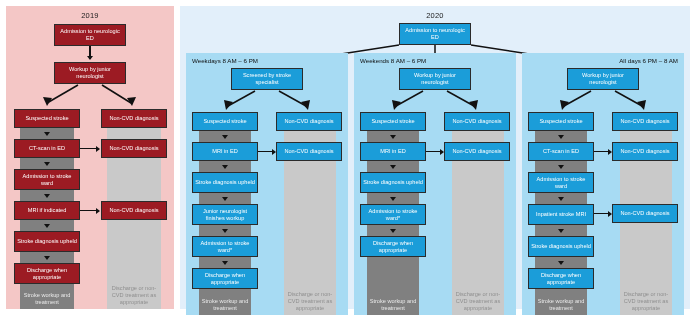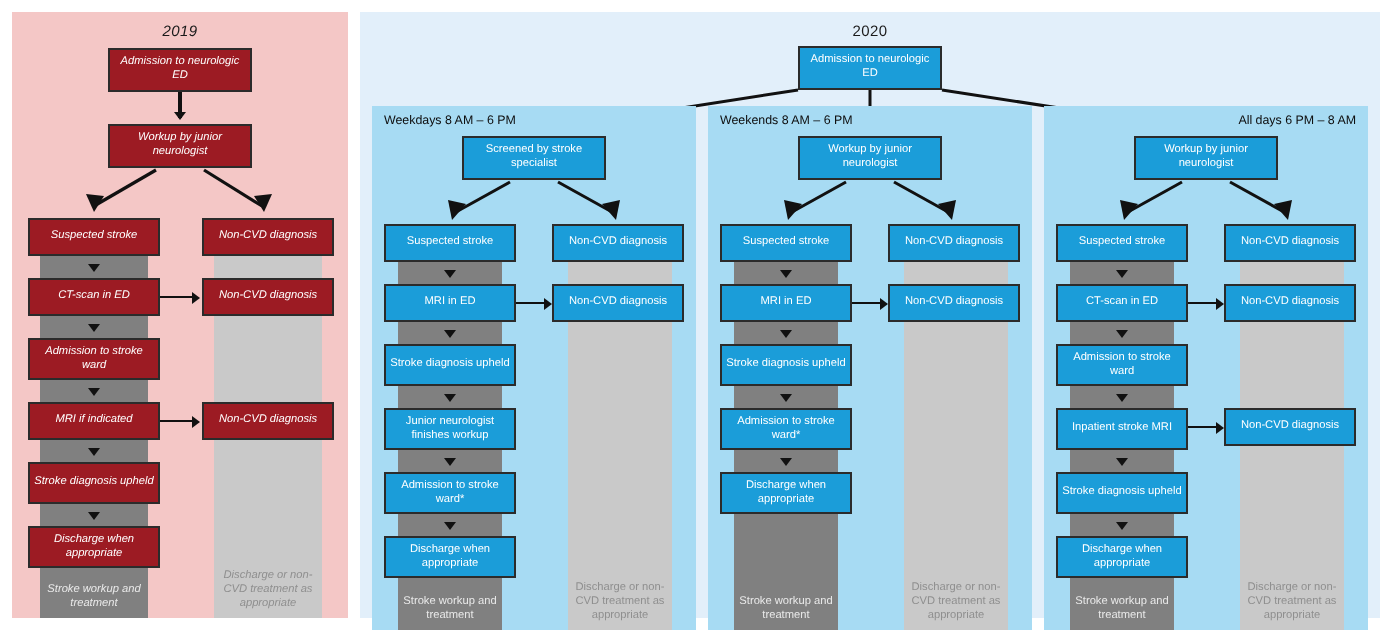--- a/index.html
+++ b/index.html
@@ -14,21 +14,20 @@
     height: 315px;
     background: #ffffff;
     overflow: hidden;
   }
 
   
   .year-panel { position: absolute; top: 6px; height: 303px; }
   #panel-2019 {
     left: 6px; width: 168px;
     background: #F4C7C6;
-    font-style: italic;
   }
   #panel-2020 {
     left: 180px; width: 510px;
     background: #E2EFFA;
   }
   .year-label {
     position: absolute; top: 5px; left: 0; width: 100%;
     text-align: center;
     font-size: 7.5px; color: #1a1a1a; letter-spacing: .2px;
   }

